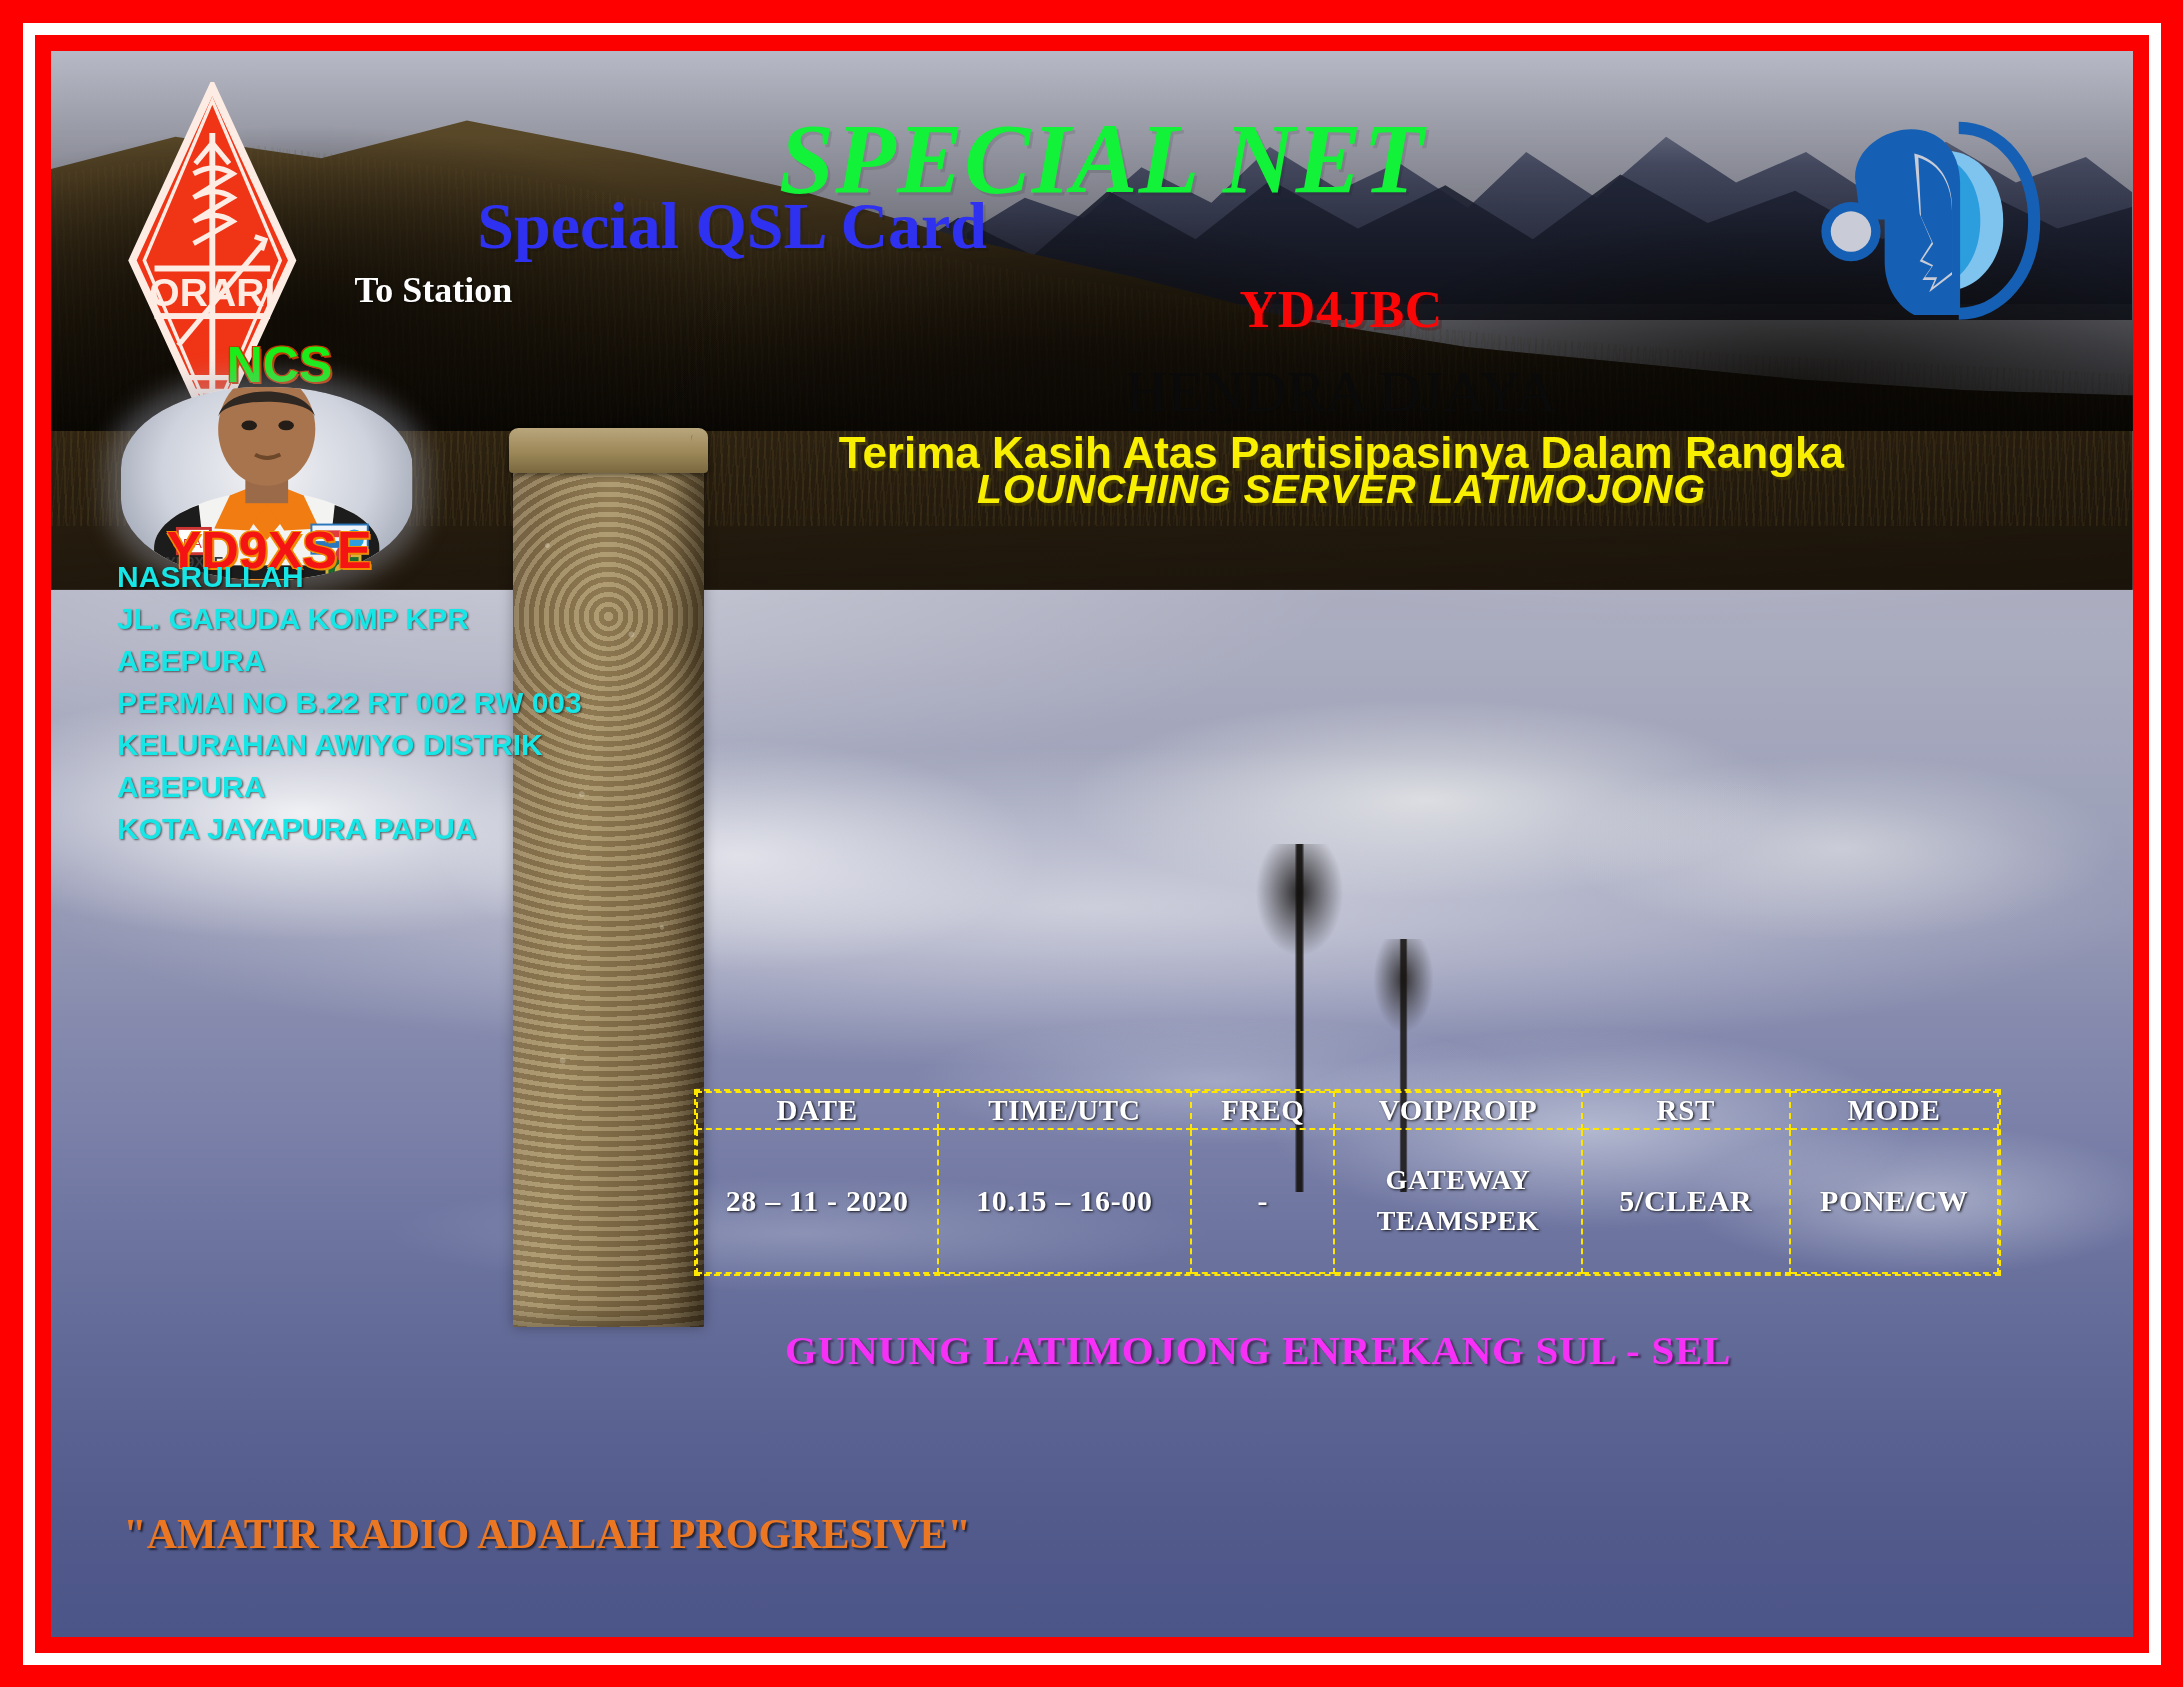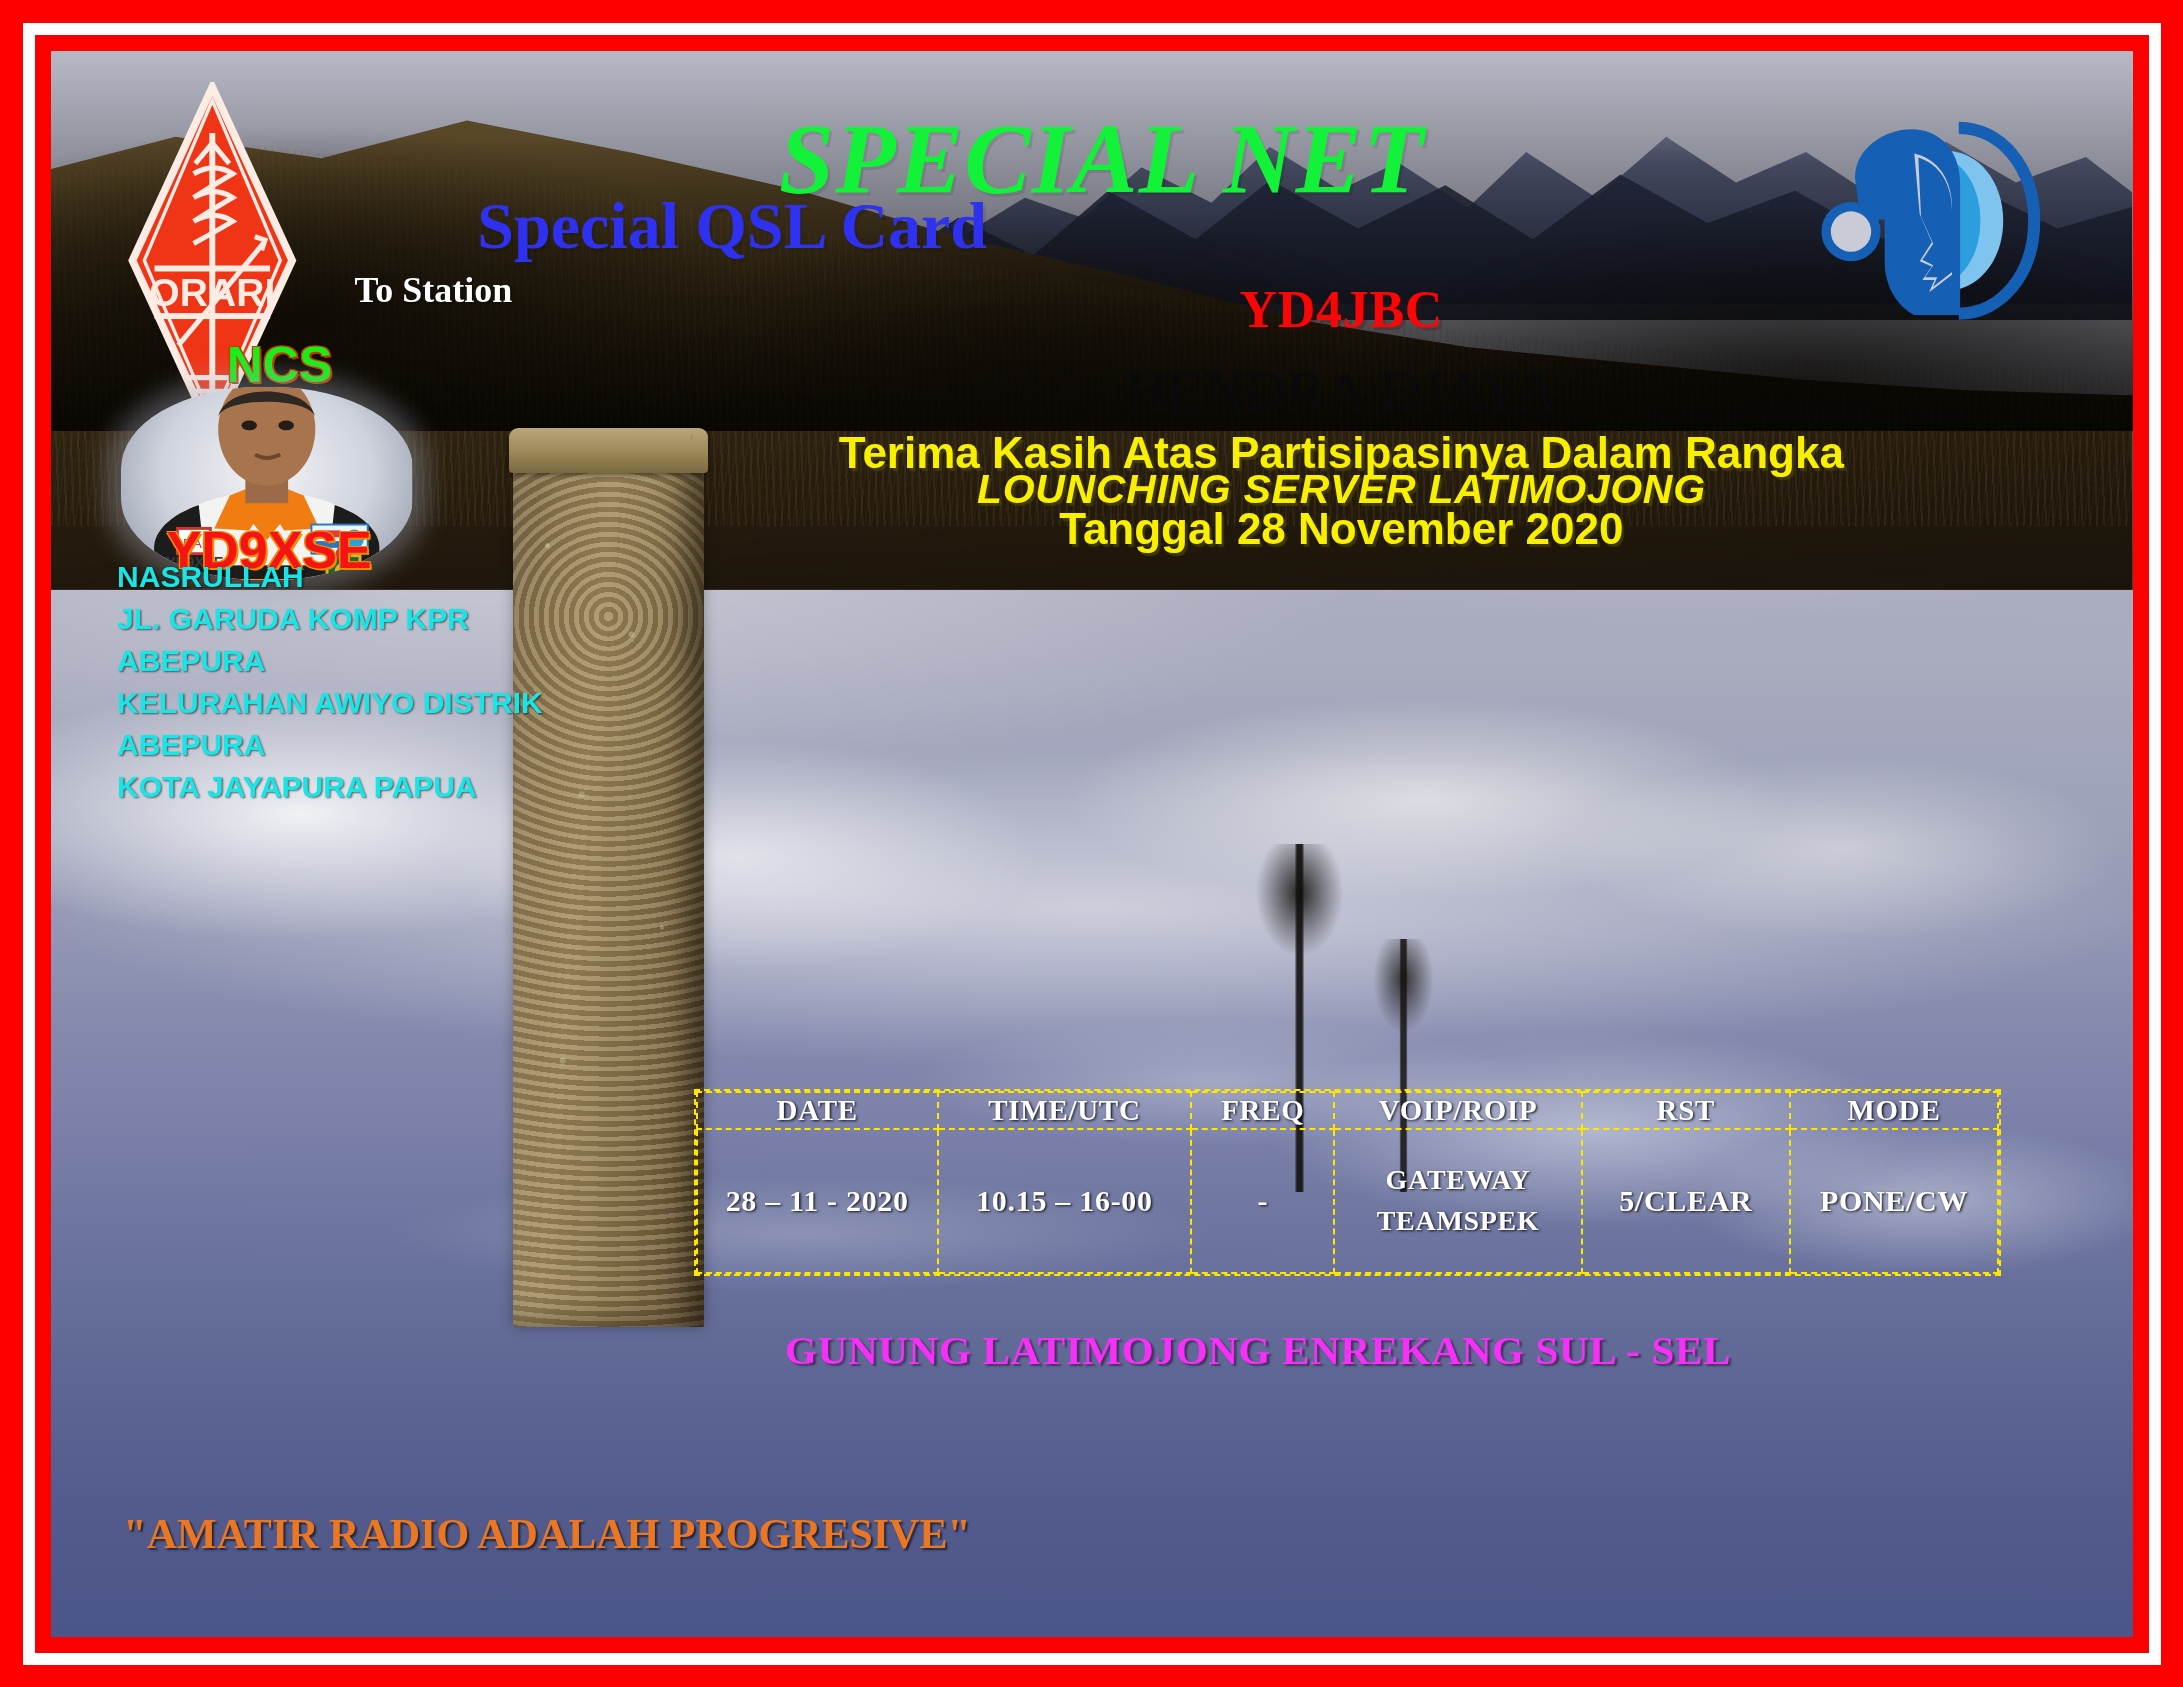--- a/index.html
+++ b/index.html
@@ -318,21 +318,20 @@
 
        <div id="title-special-net">SPECIAL NET</div>
        <div id="title-qsl">Special QSL Card</div>
        <div id="to-station">To Station</div>
 
        <div id="callsign">YD4JBC</div>
        <div id="opname">HENDRA DJAYA</div>
 
        <div class="thanks-line" id="thanks1">Terima Kasih Atas Partisipasinya Dalam Rangka</div>
        <div class="thanks-line" id="thanks2">LOUNCHING SERVER LATIMOJONG</div>
-       <div class="thanks-line" id="thanks3">Tanggal  28  November  2020</div>
 
        <div id="ncs-label">NCS</div>
 
        <div id="ncs-photo">
          <svg viewBox="0 0 300 260" width="100%" height="100%" preserveAspectRatio="xMidYMid slice">
            <defs>
              <radialGradient id="halo" cx="50%" cy="45%" r="60%">
                <stop offset="0%" stop-color="#f2f3f6"></stop>
                <stop offset="60%" stop-color="#cfd3dd"></stop>
                <stop offset="100%" stop-color="#9aa0b0"></stop>
@@ -373,20 +372,21 @@
            <circle cx="229" cy="202" r="8" fill="#cf3a3a"></circle>
          </svg>
        </div>
 
        <div id="ncs-call">YD9XSE</div>
 
        <div id="address-block">
          <div>NASRULLAH</div>
          <div>JL. GARUDA KOMP KPR</div>
          <div>ABEPURA</div>
+         <div>PERMAI NO B.22 RT 002 RW 003</div>
          <div>KELURAHAN AWIYO DISTRIK</div>
          <div>ABEPURA</div>
          <div>KOTA JAYAPURA PAPUA</div>
        </div>
 
        <div id="log-table">
          <table>
            <thead>
              <tr>
                <th class="col-date">DATE</th>

